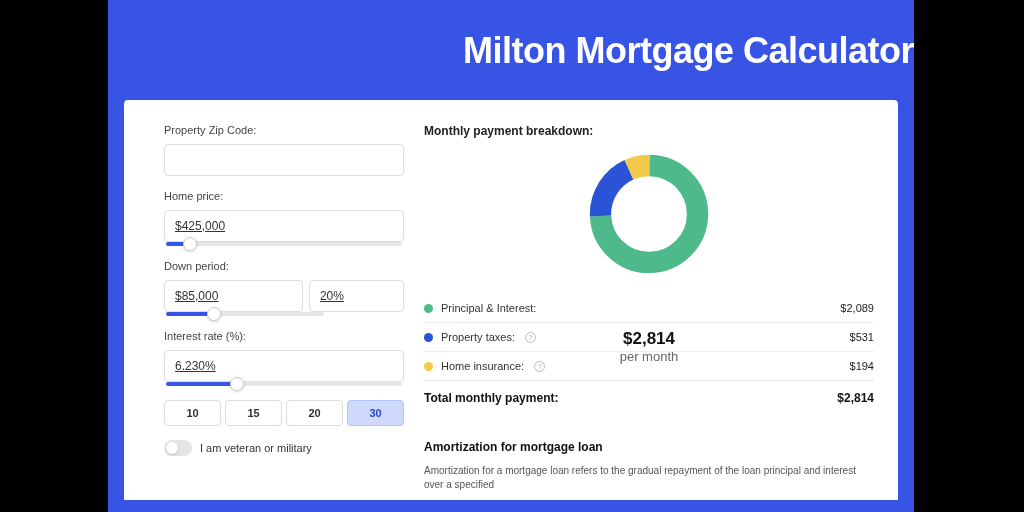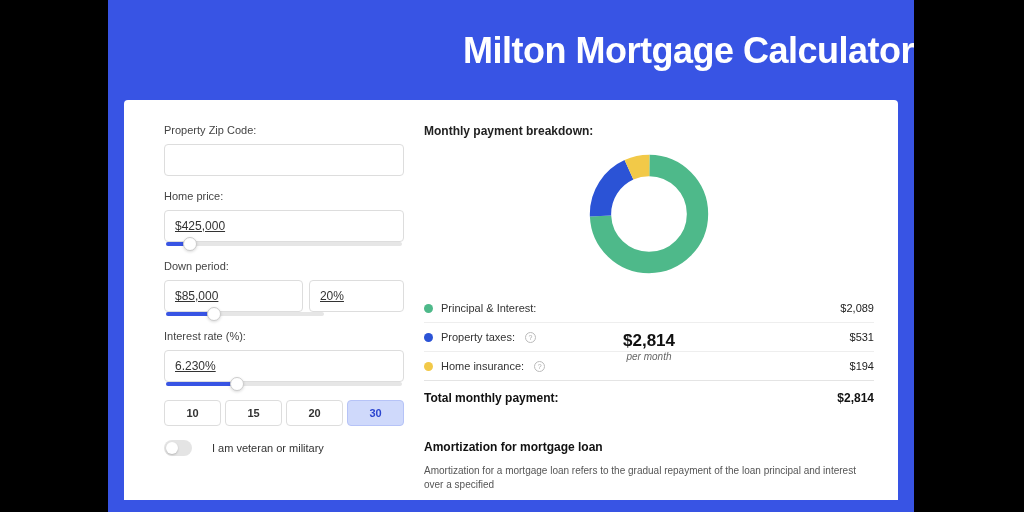--- a/index.html
+++ b/index.html
@@ -105,21 +105,21 @@
     font-size: 11px;
     color: #333;
     font-weight: 600;
     cursor: pointer;
   }
   .period-btn.active {
     background: #cfd9fb;
     border-color: #b6c3f7;
     color: #2b45cf;
   }
-  .toggle-row { display: flex; align-items: center; gap: 20px; margin-top: 14px; }
+  .toggle-row { display: flex; align-items: center; gap: 8px; margin-top: 14px; }
   .toggle {
     width: 28px; height: 16px;
     background: #e4e4e4;
     border-radius: 8px;
     position: relative;
   }
   .toggle::after {
     content: '';
     position: absolute;
     width: 12px; height: 12px;
@@ -145,21 +145,21 @@
   .donut-center {
     position: absolute;
     width: 128px; height: 128px;
     display: flex;
     flex-direction: column;
     align-items: center;
     justify-content: center;
   }
   .donut-rel { position: relative; width: 128px; height: 128px; }
   .donut-amount { font-size: 17px; font-weight: 800; color: #111; }
-  .donut-sub { font-size: 10px; color: #666; font-style: italic; }
+  .donut-sub { font-size: 13px; color: #666; }
 
   .legend-row {
     display: flex;
     align-items: center;
     justify-content: space-between;
     padding: 8px 0;
     border-bottom: 1px solid #eee;
   }
   .legend-row:last-of-type { border-bottom: 1px solid #eee; }
   .legend-left { display: flex; align-items: center; gap: 8px; }

